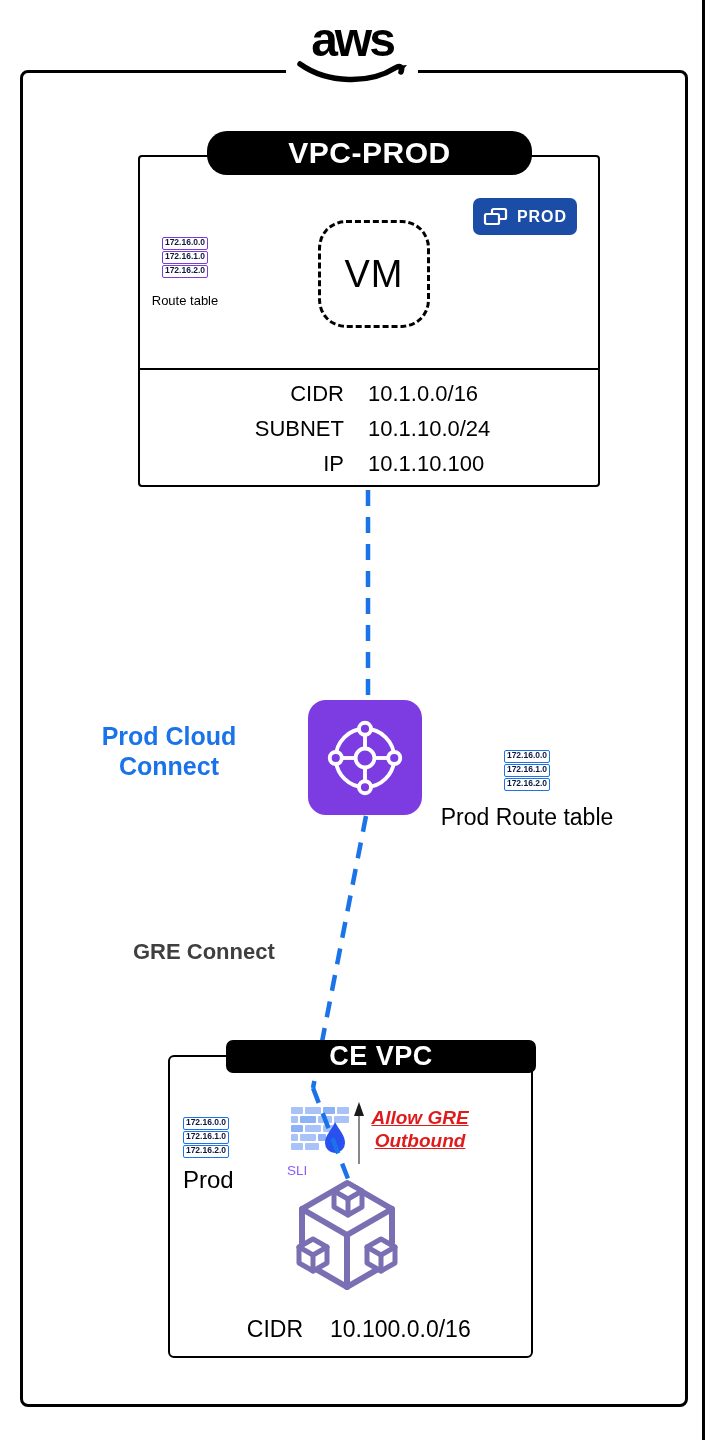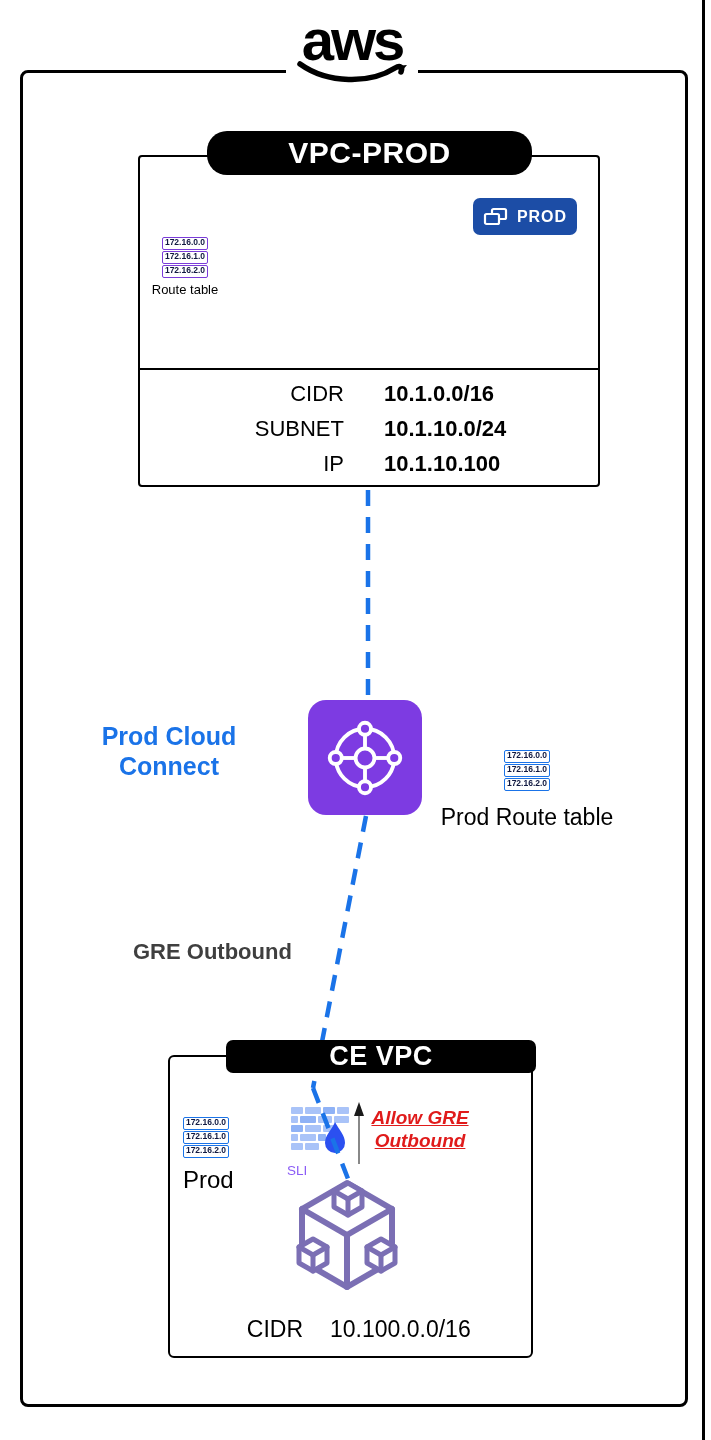--- a/index.html
+++ b/index.html
@@ -6,52 +6,52 @@
   .canvas{
     position:relative;width:711px;height:1440px;background:#ffffff;overflow:hidden;
     font-family:"Liberation Sans",sans-serif;color:#000;
   }
   .abs{position:absolute;}
   
   .right-edge{left:702px;top:0;width:3px;height:1440px;background:#000;}
   .outer-frame{left:20px;top:70px;width:668px;height:1337px;border:3.5px solid #000;border-radius:8px;box-sizing:border-box;}
   
   .aws-logo{left:286px;top:12px;width:132px;height:92px;background:#fff;z-index:2;text-align:center;}
-  .aws-text{font-size:58px;font-weight:bold;letter-spacing:-3px;line-height:56px;color:#000;}
+  .aws-text{font-size:48px;font-weight:bold;letter-spacing:-3px;line-height:56px;color:#000;}
   .aws-swoosh{display:block;margin:-8px auto 0;}
   
   .connections{left:0;top:0;width:711px;height:1440px;z-index:5;pointer-events:none;}
   
   .title-bar{background:#000;color:#fff;font-weight:bold;display:flex;align-items:center;justify-content:center;z-index:10;letter-spacing:.5px;}
   .vpc-prod-title{left:207px;top:131px;width:325px;height:44px;border-radius:20px;font-size:30px;}
   .ce-title{left:226px;top:1040px;width:310px;height:33px;border-radius:7px;font-size:27px;}
   
   .vpc-prod-box{left:138px;top:155px;width:462px;height:332px;border:2.5px solid #000;border-radius:4px;box-sizing:border-box;}
   .ce-box{left:168px;top:1055px;width:365px;height:303px;border:2.5px solid #000;border-radius:6px;box-sizing:border-box;}
   
   .badge{left:473px;top:198px;width:104px;height:37px;background:#1c4da6;border-radius:7px;display:flex;align-items:center;justify-content:center;gap:8px;}
   .badge span{color:#fff;font-weight:bold;font-size:16px;letter-spacing:1px;}
   
   .rt{display:flex;flex-direction:column;align-items:center;width:160px;}
   .rt-box{width:46px;height:13px;box-sizing:border-box;border:1.8px solid #7a3bd9;border-radius:2px;background:#fff;
           font-size:8.5px;font-weight:bold;line-height:9px;text-align:center;color:#101840;margin-bottom:1px;}
   .blue-rt .rt-box{border-color:#1a73e8;}
-  .rt-label{margin-top:3px;font-size:13px;color:#000;}
+  .rt-label{margin-top:14px;font-size:13px;color:#000;}
   .prod-rt .rt-label{font-size:23px;white-space:nowrap;margin-top:12px;}
   .ce-rt{align-items:flex-start;width:auto;}
   .ce-rt .rt-label{font-size:24px;margin-top:7px;}
   
   .vm-box{left:318px;top:220px;width:112px;height:108px;border:3.5px dashed #000;border-radius:28px;box-sizing:border-box;
           display:flex;align-items:center;justify-content:center;font-size:38px;letter-spacing:1px;color:#000;}
   
   .details-prod{left:139px;top:368px;width:460px;height:118px;border-top:2.5px solid #000;
                 display:flex;flex-direction:column;justify-content:center;gap:9px;font-size:22px;}
   .details-prod .row{display:flex;}
   .details-prod .d-label{width:205px;text-align:right;}
-  .details-prod .d-value{margin-left:40px;font-weight:bold;}
+  .details-prod .d-value{margin-left:24px;}
   .details-ce{left:170px;top:1316px;width:360px;display:flex;font-size:23px;}
   .details-ce .d-label{width:133px;text-align:right;}
   .details-ce .d-value{margin-left:27px;}
   
   .tgw{left:308px;top:700px;width:114px;height:115px;background:#7d3be2;border-radius:18px;
        display:flex;align-items:center;justify-content:center;z-index:8;}
   .cc-label{left:95px;top:721px;width:148px;text-align:center;font-size:25px;font-weight:bold;color:#1a73e8;line-height:30px;}
   
   .gre-label{left:133px;top:939px;font-size:22px;font-weight:bold;color:#3f3f3f;}
   .allow-note{left:366px;top:1106px;width:108px;text-align:center;font-size:19px;font-weight:bold;font-style:italic;color:#e01b1b;line-height:23px;text-decoration:underline;}
@@ -93,20 +93,23 @@
     <span>PROD</span>
   </div>
 
   <div class="abs rt purple-rt" style="left:105px;top:237px;">
     <div class="rt-box">172.16.0.0</div>
     <div class="rt-box">172.16.1.0</div>
     <div class="rt-box">172.16.2.0</div>
     <div class="rt-label">Route table</div>
   </div>
 
+  <div class="abs vm-box">
+    <span>VM</span>
+  </div>
 
   <div class="abs details-prod">
     <div class="row">
       <div class="d-label">CIDR</div>
       <div class="d-value">10.1.0.0/16</div>
     </div>
     <div class="row">
       <div class="d-label">SUBNET</div>
       <div class="d-value">10.1.10.0/24</div>
     </div>
@@ -132,21 +135,21 @@
   </div>
   <div class="abs cc-label">Prod Cloud Connect</div>
 
   <div class="abs rt blue-rt prod-rt" style="left:447px;top:750px;">
     <div class="rt-box">172.16.0.0</div>
     <div class="rt-box">172.16.1.0</div>
     <div class="rt-box">172.16.2.0</div>
     <div class="rt-label">Prod Route table</div>
   </div>
 
-  <div class="abs gre-label">GRE Outbound</div>
+  <div class="abs gre-label">GRE Connect</div>
 
   <div class="abs ce-box"></div>
   <div class="abs title-bar ce-title">CE VPC</div>
 
   <svg class="abs fw" width="60" height="52" viewBox="0 0 60 52">
     <g fill="#a9c3f8">
       <rect x="0" y="0" width="12" height="7" rx="1"></rect>
         <rect x="14" y="0" width="16" height="7" rx="1"></rect>
       <rect x="32" y="0" width="12" height="7" rx="1" fill="#8fb2f6"></rect>
         <rect x="46" y="0" width="12" height="7" rx="1"></rect>

